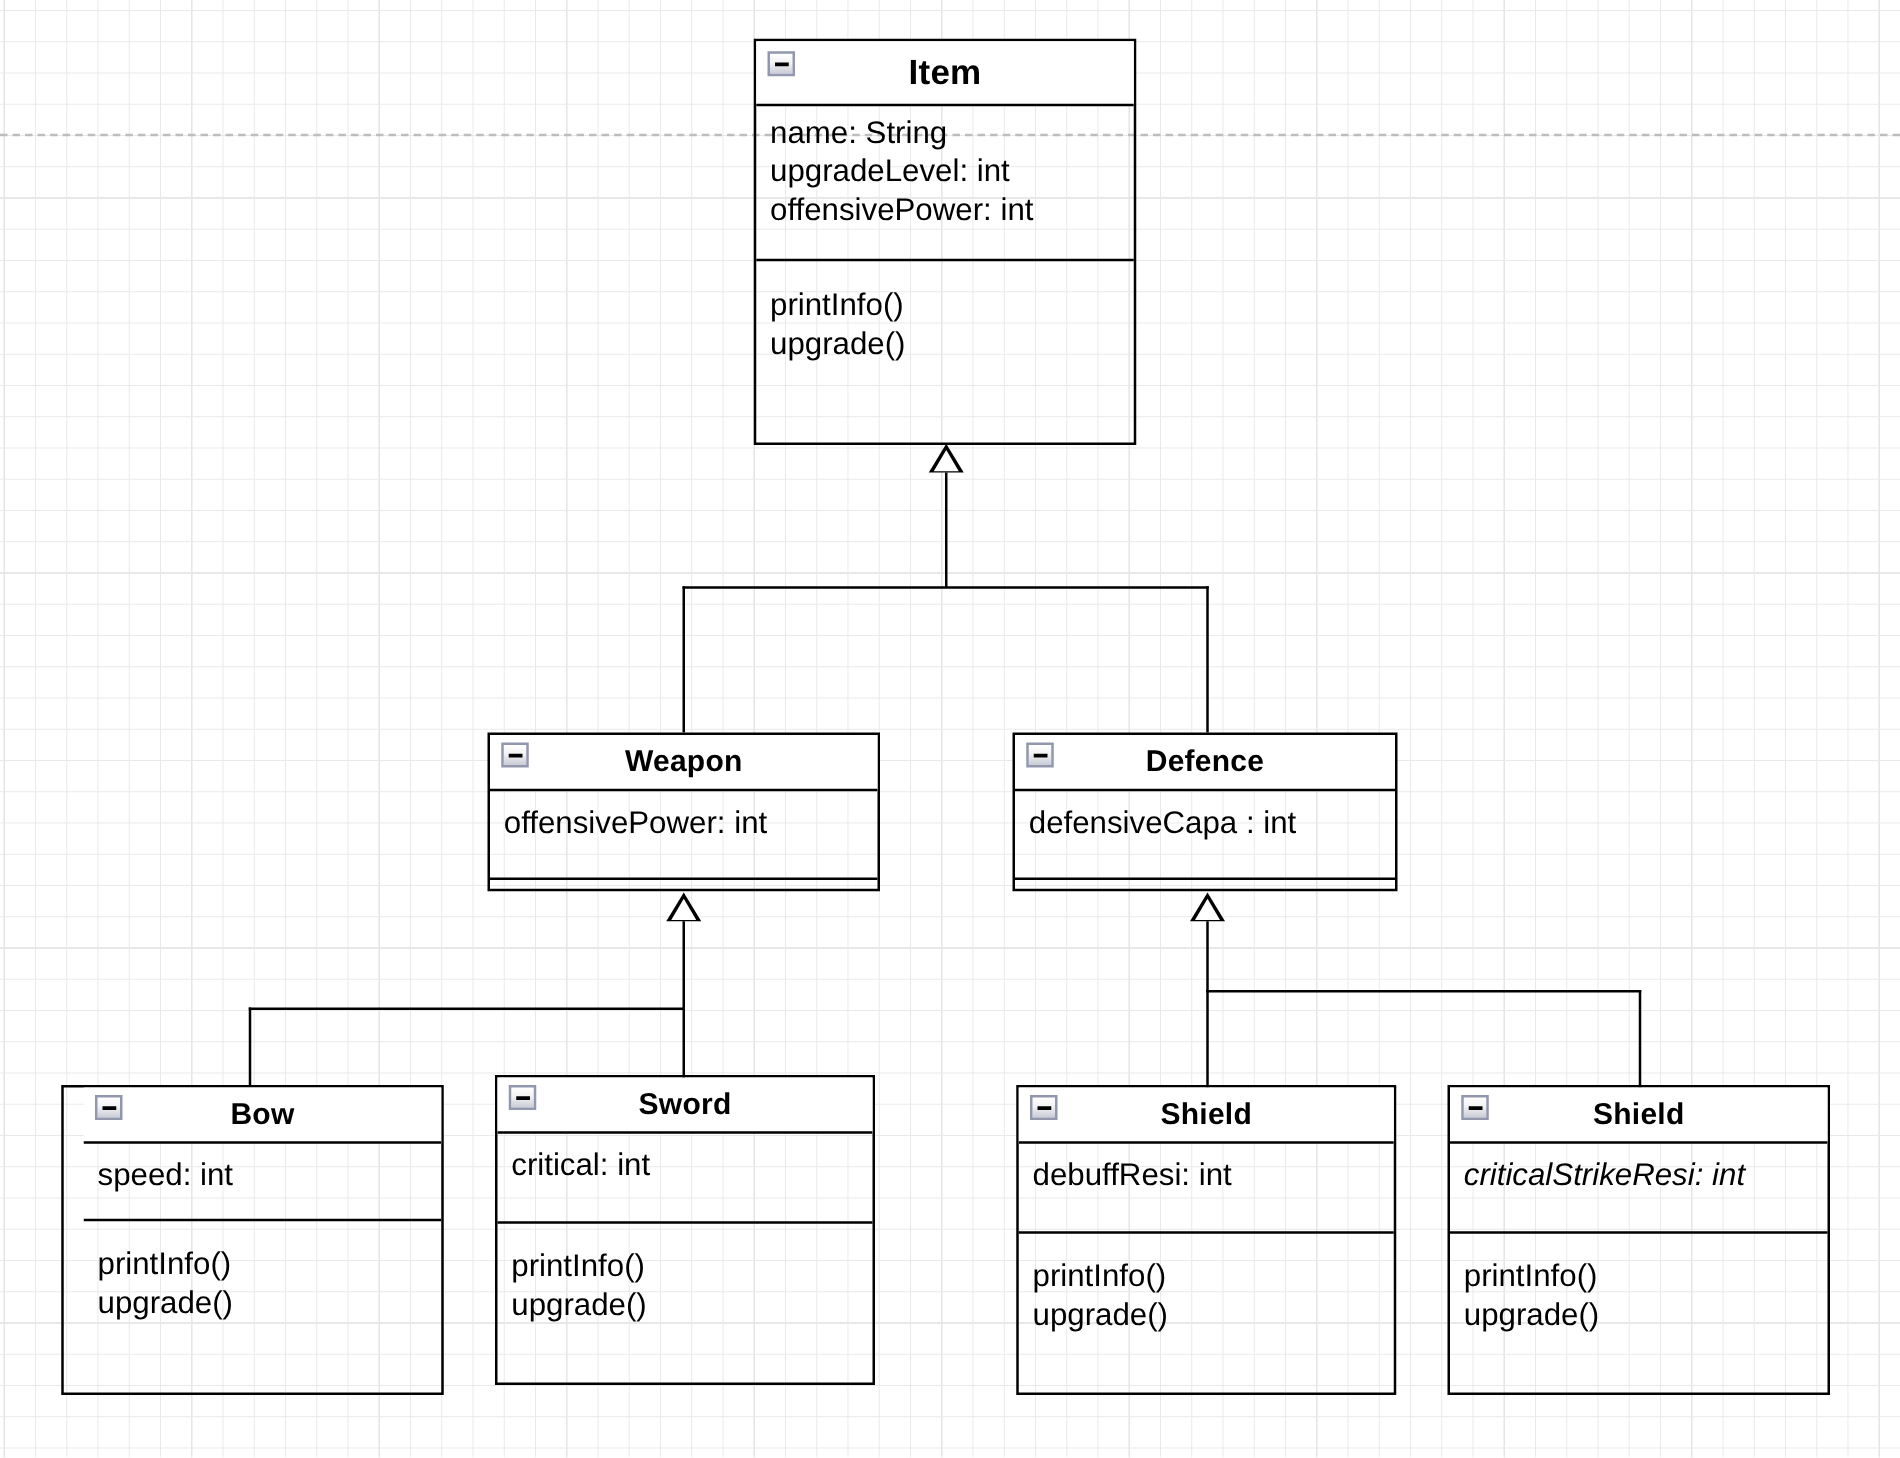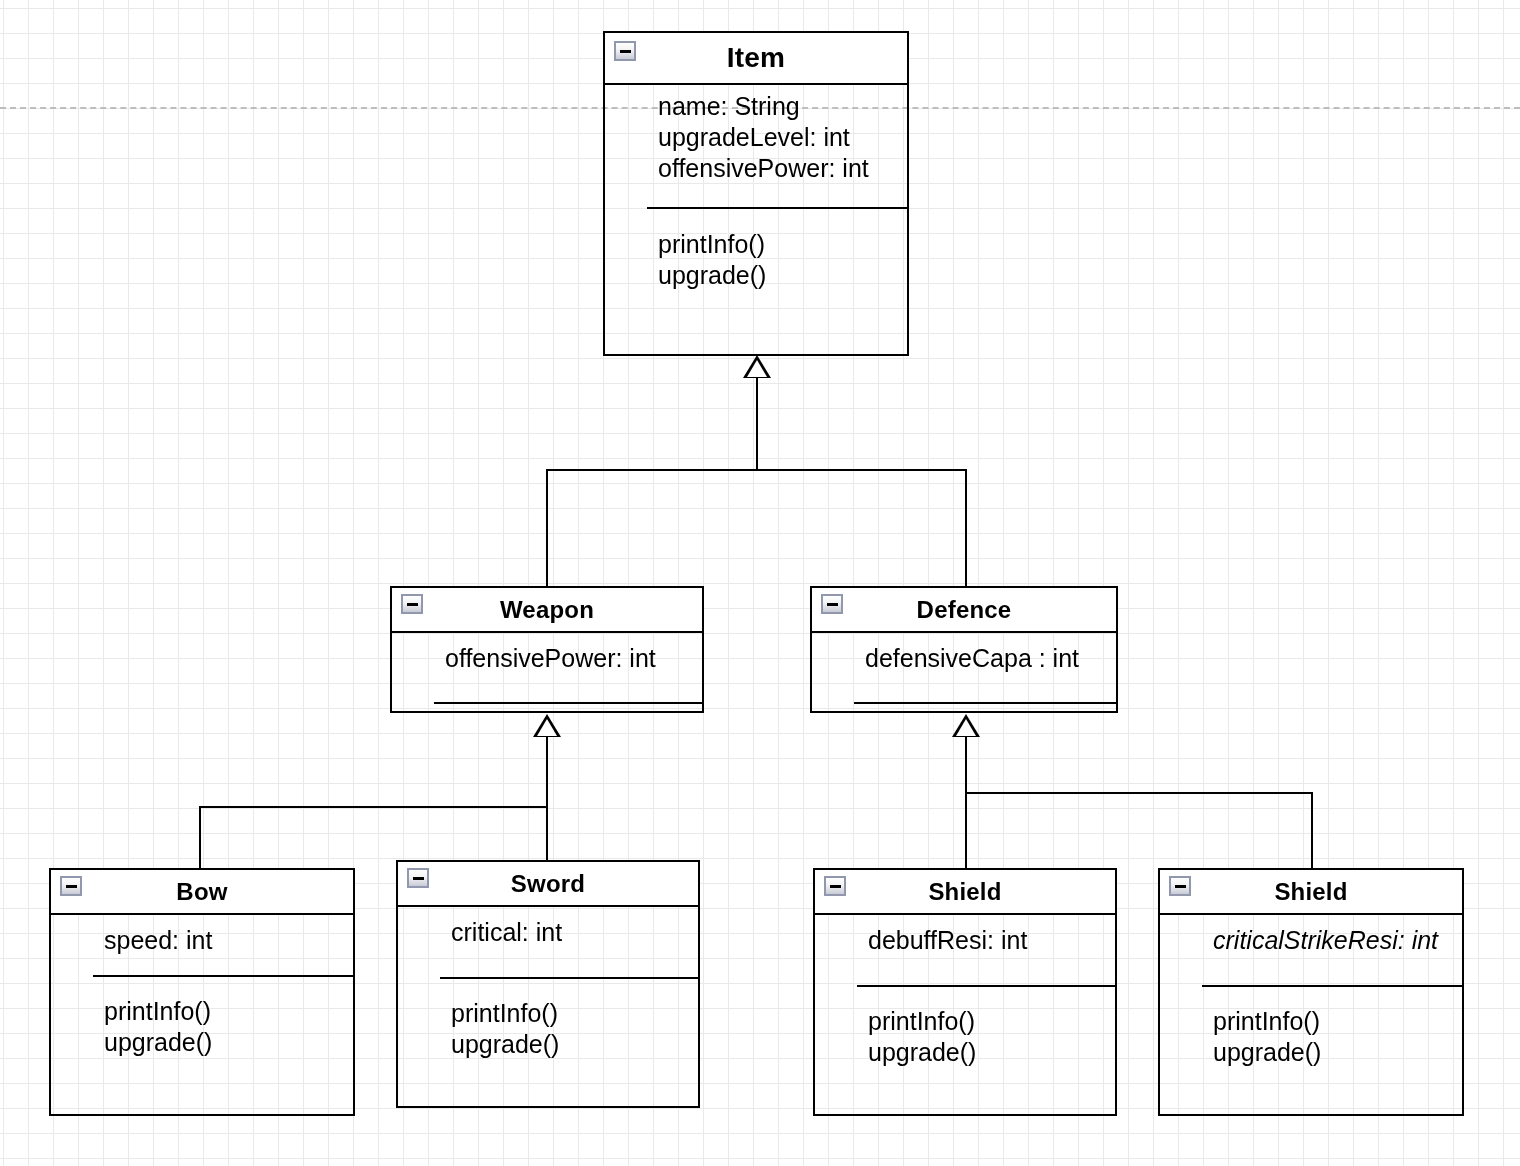--- a/index.html
+++ b/index.html
@@ -123,21 +123,20 @@
     background: #000000;
   }
   .uml-compartment {
     box-sizing: border-box;
     padding: 6px 11px 6px 11px;
     background: transparent;
     color: #000000;
     line-height: 1.23;
     white-space: nowrap;
     overflow: hidden;
-    margin-left: 42px;
   }
   .uml-compartment.sep {
     border-top: 2px solid #000000;
   }
   .uml-compartment.thin {
     padding: 0;
     height: 9px;
   }
   .uml-line {
     display: block;
@@ -214,21 +213,21 @@
         <span class="minus"></span>
       </span>
       <span class="uml-title" style="font-size:24px;">Defence</span>
     </div>
     <div class="uml-compartment" style="flex:1; font-size:25px; padding-top:10px;">
       <span class="uml-line">defensiveCapa : int</span>
     </div>
     <div class="uml-compartment sep thin"></div>
   </div>
 
-  <div class="uml-class" style="left:49px; top:868px; width:306px; height:248px;">
+  <div class="uml-class" style="left:49px; top:868px; width:306px; height:248px;padding-left:16px;">
     <div class="uml-header" style="height:45px;">
       <span class="collapse-icon" style="left:9px; top:6px;">
         <span class="minus"></span>
       </span>
       <span class="uml-title" style="font-size:24px;">Bow</span>
     </div>
     <div class="uml-compartment" style="height:60px; font-size:25px; padding-top:10px;">
       <span class="uml-line">speed: int</span>
     </div>
     <div class="uml-compartment sep" style="flex:1; font-size:25px; padding-top:19px;">

